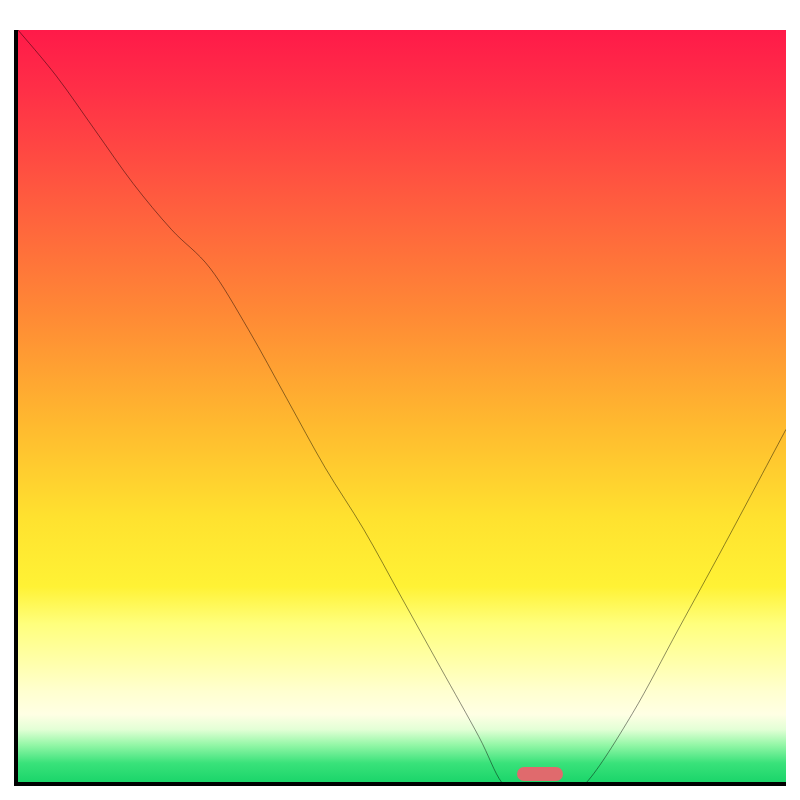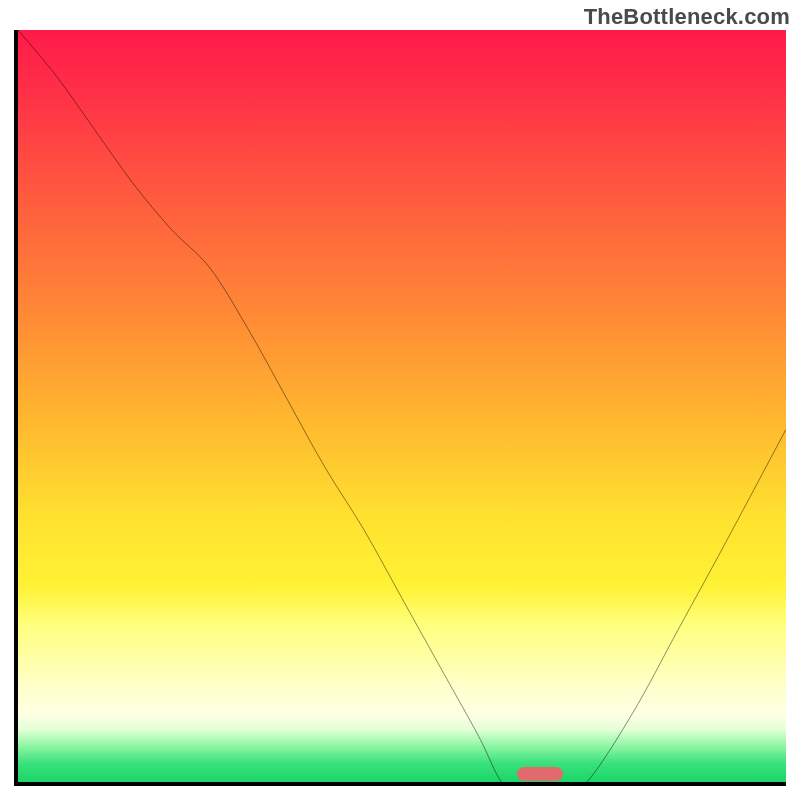--- a/index.html
+++ b/index.html
@@ -69,21 +69,20 @@
     border-radius: 7px;
     background: #e06a6d;
     transform: translate(-50%, -50%);
   }
 </style>
 </head>
 <body>
 
 <div class="stage">
 
-  <div class="watermark">TheBottleneck.com</div>
 
   <div class="plot-frame">
     <div class="gradient-bg"></div>
 
     <svg class="curve" viewBox="0 0 100 100" preserveAspectRatio="none">
       <path d="M 0 0 C 0.8333333333333334 1, 3.333333333333333 3.8333333333333335, 5 6 C 6.666666666666667 8.166666666666666, 8.333333333333334 10.666666666666666, 10 13 C 11.666666666666666 15.333333333333334, 13.333333333333334 17.833333333333332, 15 20 C 16.666666666666668 22.166666666666668, 18.333333333333332 24.166666666666668, 20 26 C 21.666666666666668 27.833333333333332, 23.333333333333332 28.833333333333332, 25 31 C 26.666666666666668 33.166666666666664, 28.333333333333332 36.166666666666664, 30 39 C 31.666666666666668 41.833333333333336, 33.333333333333336 45, 35 48 C 36.666666666666664 51, 38.333333333333336 54.166666666666664, 40 57 C 41.666666666666664 59.833333333333336, 43.333333333333336 62.166666666666664, 45 65 C 46.666666666666664 67.83333333333333, 48.33333333333333 71, 50 74 C 51.66666666666667 77, 53.33333333333334 80, 55.00000000000001 83 C 56.66666666666667 86, 58.66666666666667 89.5, 60 92 C 61.33333333333333 94.5, 62 96.66666666666667, 63 98 C 64 99.33333333333333, 64.83333333333333 99.66666666666667, 66 100 C 67.16666666666667 100.33333333333333, 68.66666666666667 100.33333333333333, 70 100 C 71.33333333333333 99.66666666666667, 72.33333333333333 99.83333333333333, 74 98 C 75.66666666666667 96.16666666666667, 78 92.33333333333333, 80 89 C 82 85.66666666666667, 84 81.66666666666667, 86 78 C 88 74.33333333333333, 89.66666666666667 71.33333333333333, 92 67 C 94.33333333333333 62.666666666666664, 98.66666666666667 54.5, 100 52" fill="none" stroke="#000" stroke-width="0.45" vector-effect="non-scaling-stroke"></path>
     </svg>
 
     <div class="marker" style="left: 68%; top: 99%;"></div>
   </div>

